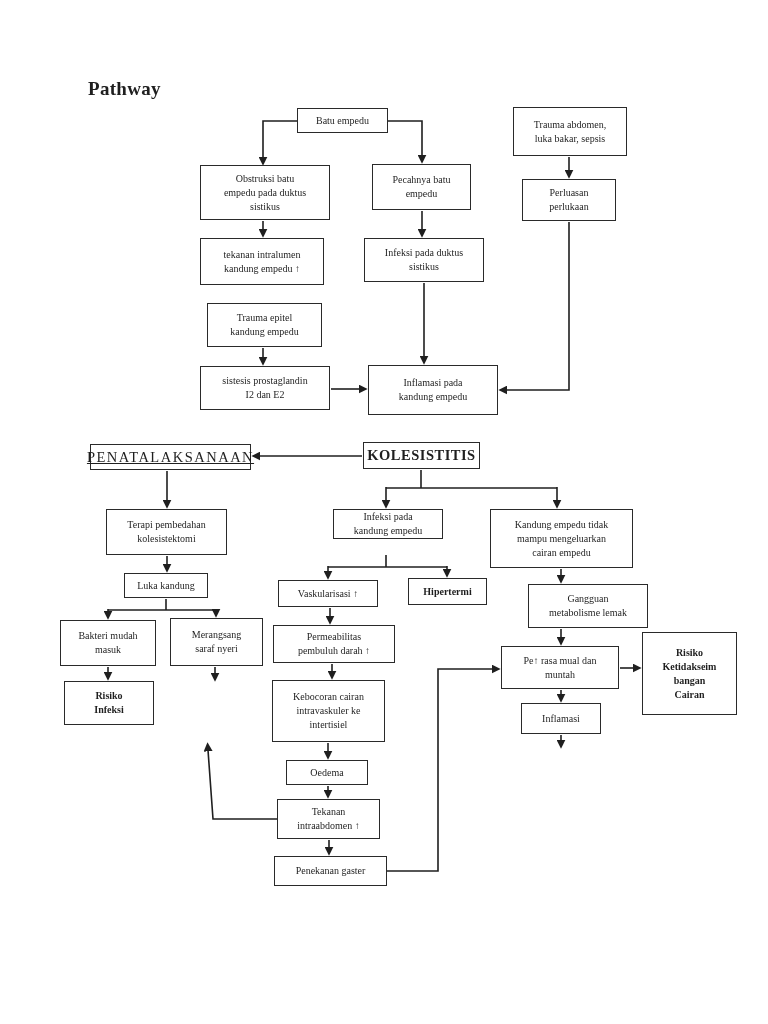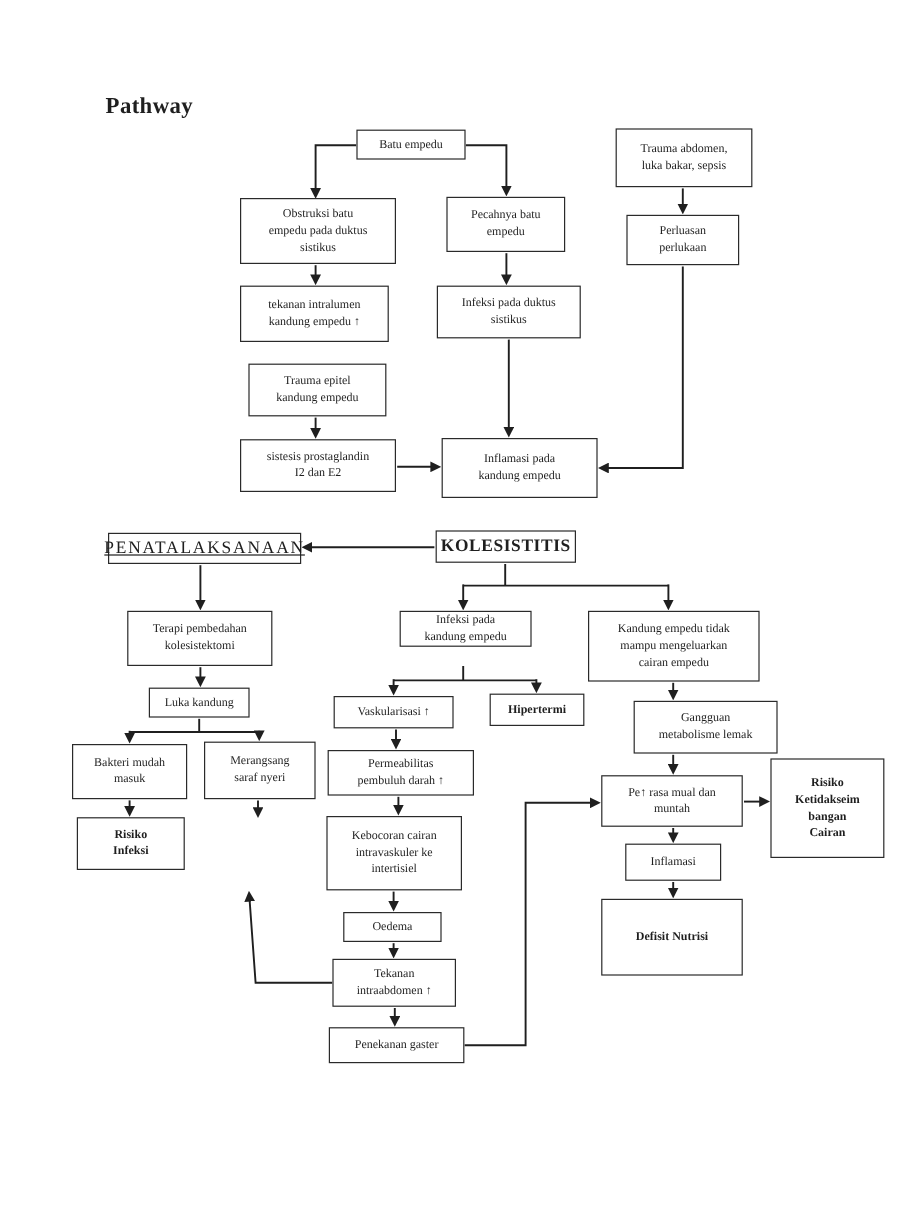--- a/index.html
+++ b/index.html
@@ -132,18 +132,17 @@
 intravaskuler ke
 intertisiel</div>
   <div class="box" style="left:501px;top:646px;width:118px;height:43px">Pe↑ rasa mual dan
 muntah</div>
   <div class="box bold" style="left:642px;top:632px;width:95px;height:83px">Risiko
 Ketidakseim
 bangan
 Cairan</div>
   <div class="box" style="left:521px;top:703px;width:80px;height:31px">Inflamasi</div>
   <div class="box" style="left:286px;top:760px;width:82px;height:25px">Oedema</div>
-  <div class="box bold" style="left:501px;top:749px;width:118px;height:64px">Defisit Nutrisi</div>
   <div class="box" style="left:277px;top:799px;width:103px;height:40px">Tekanan
 intraabdomen ↑</div>
   <div class="box" style="left:274px;top:856px;width:113px;height:30px">Penekanan gaster</div>
 
 </div>
 
 </body></html>

